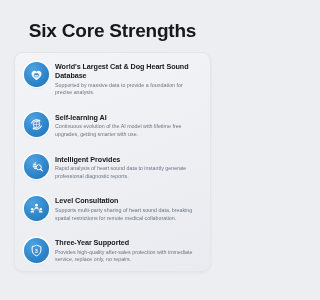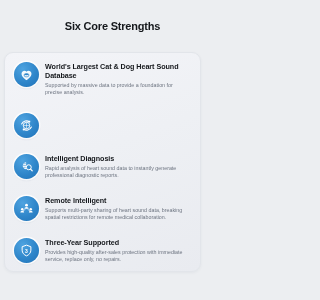--- a/index.html
+++ b/index.html
@@ -17,31 +17,31 @@
 
   .page {
     width: 225px;
     height: 300px;
     position: relative;
     box-sizing: border-box;
   }
 
   .page-title {
     text-align: center;
-    font-size: 11px;
+    font-size: 19px;
     font-weight: bold;
     color: #15181c;
     letter-spacing: -0.2px;
     padding-top: 20px;
     margin: 0 0 14px 0;
   }
 
   .card {
     position: absolute;
-    left: 4px;
+    left: 14px;
     top: 52px;
     width: 197px;
     height: 220px;
     box-sizing: border-box;
     border-radius: 9px;
     background: linear-gradient(160deg, #f3f4f8 0%, #eef0f4 45%, #e9ebf0 100%);
     border: 1px solid #e2e5ea;
     box-shadow: 0 1px 3px rgba(40,50,70,0.05);
     padding: 7px 8px 7px 6px;
     overflow: hidden;
@@ -152,56 +152,60 @@
             <svg width="15" height="15" viewBox="0 0 24 24" aria-hidden="true">
               <circle cx="12" cy="12" r="5.2" fill="none" stroke="#ffffff" stroke-width="1.4"></circle>
               <path d="M12 6.8v10.4M6.8 12h10.4" stroke="#ffffff" stroke-width="0.9"></path>
               <path d="M4.2 9.5A8.4 8.4 0 0 1 17 6.3" fill="none" stroke="#ffffff" stroke-width="1.8" stroke-linecap="round"></path>
               <path d="M19.8 14.5A8.4 8.4 0 0 1 7 17.7" fill="none" stroke="#ffffff" stroke-width="1.8" stroke-linecap="round"></path>
               <path d="M17.6 3.4l.4 3.3-3.3.2z" fill="#ffffff"></path>
               <path d="M6.4 20.6l-.4-3.3 3.3-.2z" fill="#ffffff"></path>
             </svg>
           </div>
         </div>
+        <div class="feature-text">
+          <p class="feature-title">Self-learning AI</p>
+          <p class="feature-desc">Continuous evolution of the AI model with lifetime free upgrades, getting smarter with use.</p>
+        </div>
       </div>
 
       <div class="feature">
         <div class="icon-wrap">
           <div class="icon-circle">
             <svg width="15" height="15" viewBox="0 0 24 24" aria-hidden="true">
               <path d="M11.4 5.2c-2.6 0-4.6 1.6-4.6 3.6 0 .6-.9 1.2-.9 2.2 0 .9.7 1.5.9 1.9.1 2 1.9 3.5 4.6 3.5z" fill="#ffffff" opacity="0.95"></path>
               <path d="M8 7.4h2.4M7.2 10.4h3.2M8 13.4h2.4" stroke="#2f86ca" stroke-width="0.8" stroke-linecap="round"></path>
               <circle cx="15.6" cy="13.2" r="4" fill="none" stroke="#ffffff" stroke-width="1.6"></circle>
               <path d="M18.5 16.2l2.6 2.6" stroke="#ffffff" stroke-width="1.9" stroke-linecap="round"></path>
             </svg>
           </div>
         </div>
         <div class="feature-text">
-          <p class="feature-title">Intelligent Diagnosis</p>
+          <p class="feature-title">Intelligent Provides</p>
           <p class="feature-desc">Rapid analysis of heart sound data to instantly generate professional diagnostic reports.</p>
         </div>
       </div>
 
 
       <div class="feature">
         <div class="icon-wrap">
           <div class="icon-circle">
             <svg width="15" height="15" viewBox="0 0 24 24" aria-hidden="true">
               <circle cx="12" cy="6.6" r="2.2" fill="#ffffff"></circle>
               <path d="M8.6 12.4c0-1.9 1.5-3 3.4-3s3.4 1.1 3.4 3z" fill="#ffffff"></path>
               <circle cx="5.2" cy="13" r="2" fill="#ffffff"></circle>
               <path d="M2.2 18.4c0-1.8 1.3-2.9 3-2.9s3 1.1 3 2.9z" fill="#ffffff"></path>
               <circle cx="18.8" cy="13" r="2" fill="#ffffff"></circle>
               <path d="M15.8 18.4c0-1.8 1.3-2.9 3-2.9s3 1.1 3 2.9z" fill="#ffffff"></path>
               <path d="M9.6 13.8L7 15.2M14.4 13.8l2.6 1.4" stroke="#ffffff" stroke-width="1" stroke-linecap="round"></path>
             </svg>
           </div>
         </div>
         <div class="feature-text">
-          <p class="feature-title">Remote Intelligent</p>
+          <p class="feature-title">Level Consultation</p>
           <p class="feature-desc">Supports multi-party sharing of heart sound data, breaking spatial restrictions for remote medical collaboration.</p>
         </div>
       </div>
 
       <div class="feature">
         <div class="icon-wrap">
           <div class="icon-circle">
             <svg width="15" height="15" viewBox="0 0 24 24" aria-hidden="true">
               <path d="M12 3.4l7 2.6v5.4c0 4.4-3 7.6-7 9.2-4-1.6-7-4.8-7-9.2V6z" fill="none" stroke="#ffffff" stroke-width="1.6" stroke-linejoin="round"></path>
               <text class="badge-text-lg" x="9.4" y="15.2">3</text>

